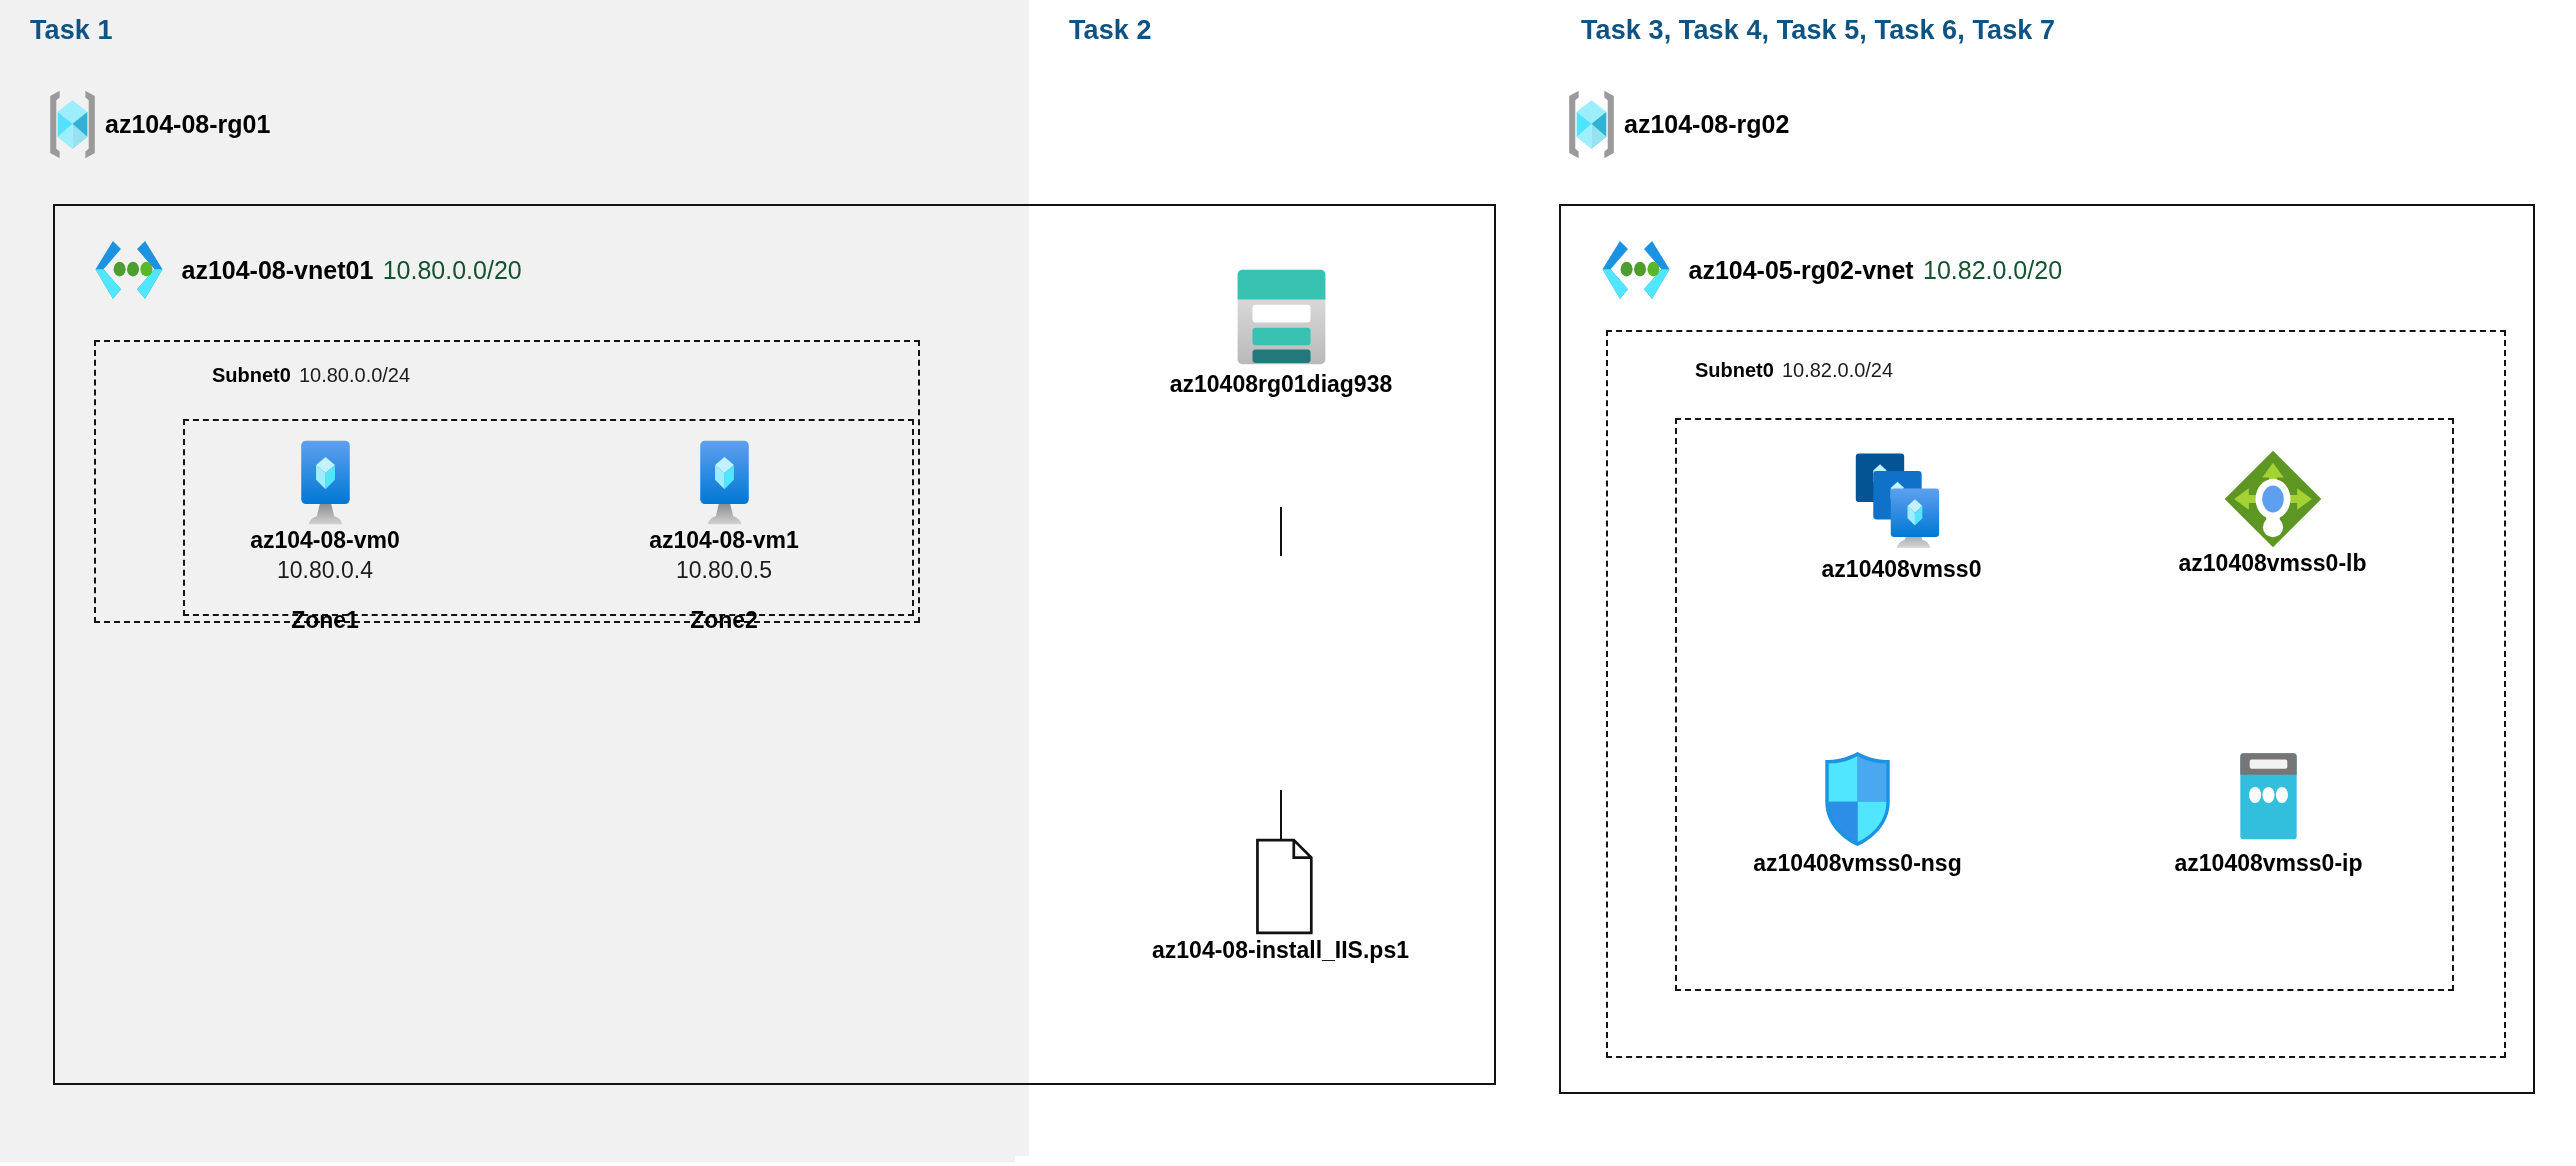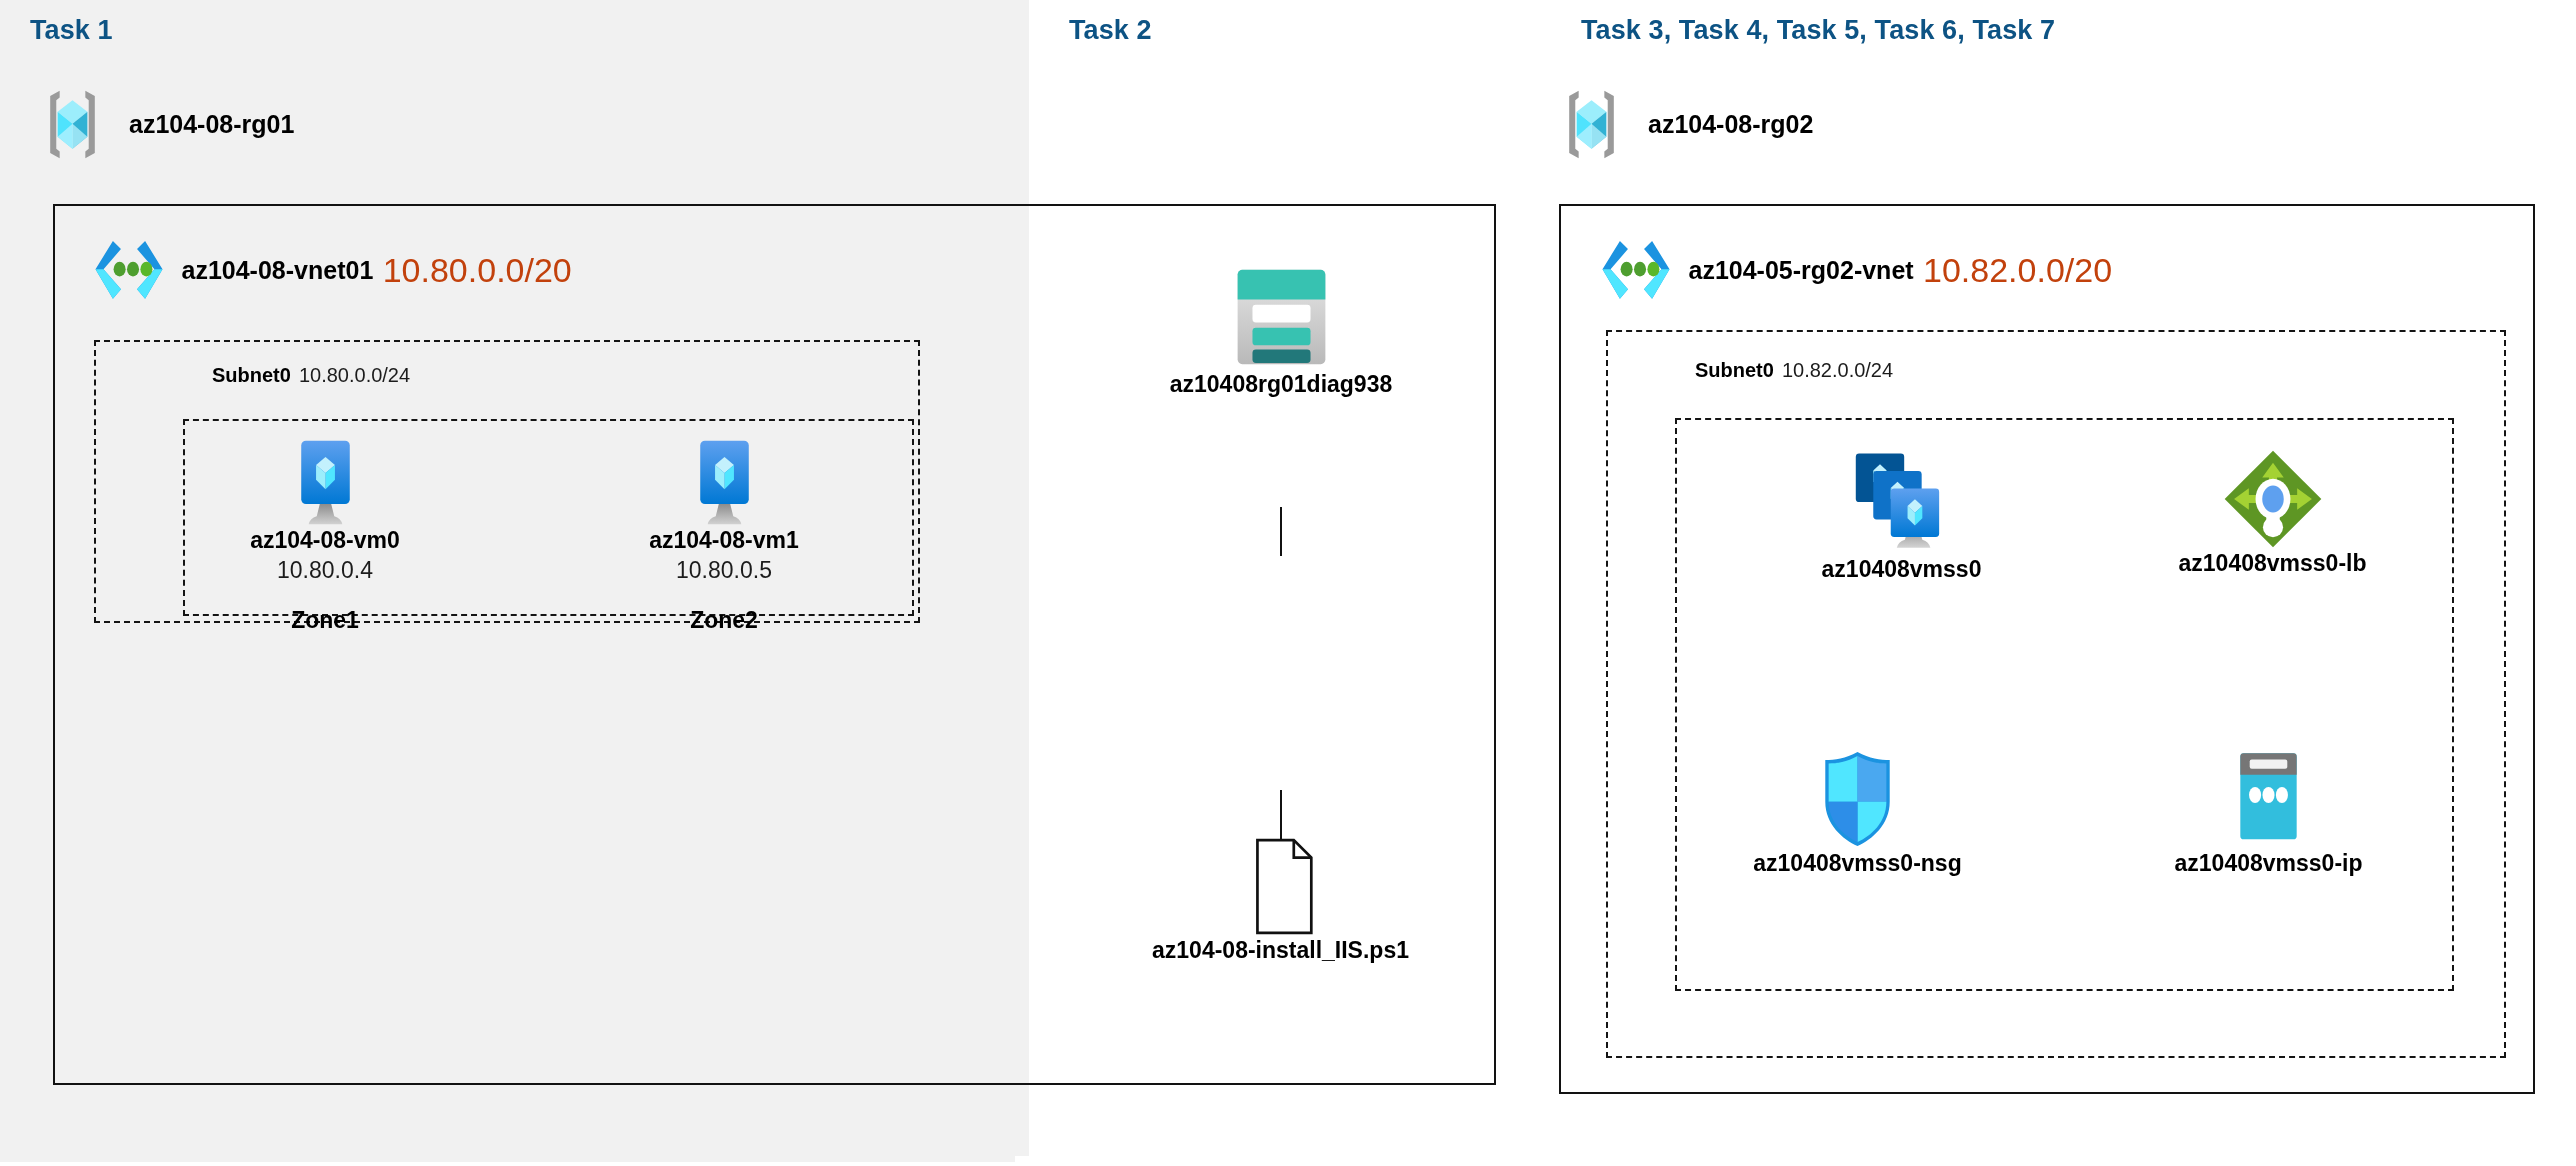--- a/index.html
+++ b/index.html
@@ -29,33 +29,33 @@
   #title-task1 { left: 30px;   top: 15px; }
   #title-task2 { left: 1069px; top: 15px; }
   #title-task3 { left: 1581px; top: 15px; }
 
   
   .rg-row { position: absolute; display: flex; align-items: center; }
   #rg-row-01 { left: 46px;   top: 88px; }
   #rg-row-02 { left: 1565px; top: 88px; }
   .rg-label {
     font-size: 25px; font-weight: bold; color: #000;
-    margin-left: 30px; white-space: nowrap;
+    margin-left: 6px; white-space: nowrap;
   }
 
   
   .vnet-box { position: absolute; border: 2px solid #121212; background: transparent; }
   #vnet-box-01 { left: 53px;   top: 204px; width: 1443px; height: 881px; }
   #vnet-box-02 { left: 1559px; top: 204px; width: 976px; height: 890px; }
 
   .vnet-row { position: absolute; display: flex; align-items: center; }
   #vnet-row-01 { left: 94px;  top: 237px; }
   #vnet-row-02 { left: 1601px; top: 237px; }
   .vnet-name { font-size: 25px; font-weight: bold; color: #000; margin-left: 17.5px; white-space: nowrap; }
-  .vnet-cidr { font-size: 34px; font-weight: normal; color: #c2410c; margin-left: 9.4px; white-space: nowrap; }
+  .vnet-cidr { font-size: 25px; font-weight: normal; color: #14532d; margin-left: 9.4px; white-space: nowrap; }
 
   
   .subnet-box { position: absolute; border: 2px dashed #141414; }
   #subnet-box-01 { left: 94px;  top: 340px; width: 826px; height: 283px; }
   #subnet-box-02 { left: 1606px; top: 330px; width: 900px; height: 728px; }
 
   .subnet-label { position: absolute; font-size: 20px; white-space: nowrap; margin-left: 10px; }
   .subnet-label b { font-weight: bold; color: #000; }
   .subnet-label span { font-weight: normal; color: #1c1c1c; margin-left: 8px; }
   #subnet-label-01 { left: 202px;  top: 364px; }

